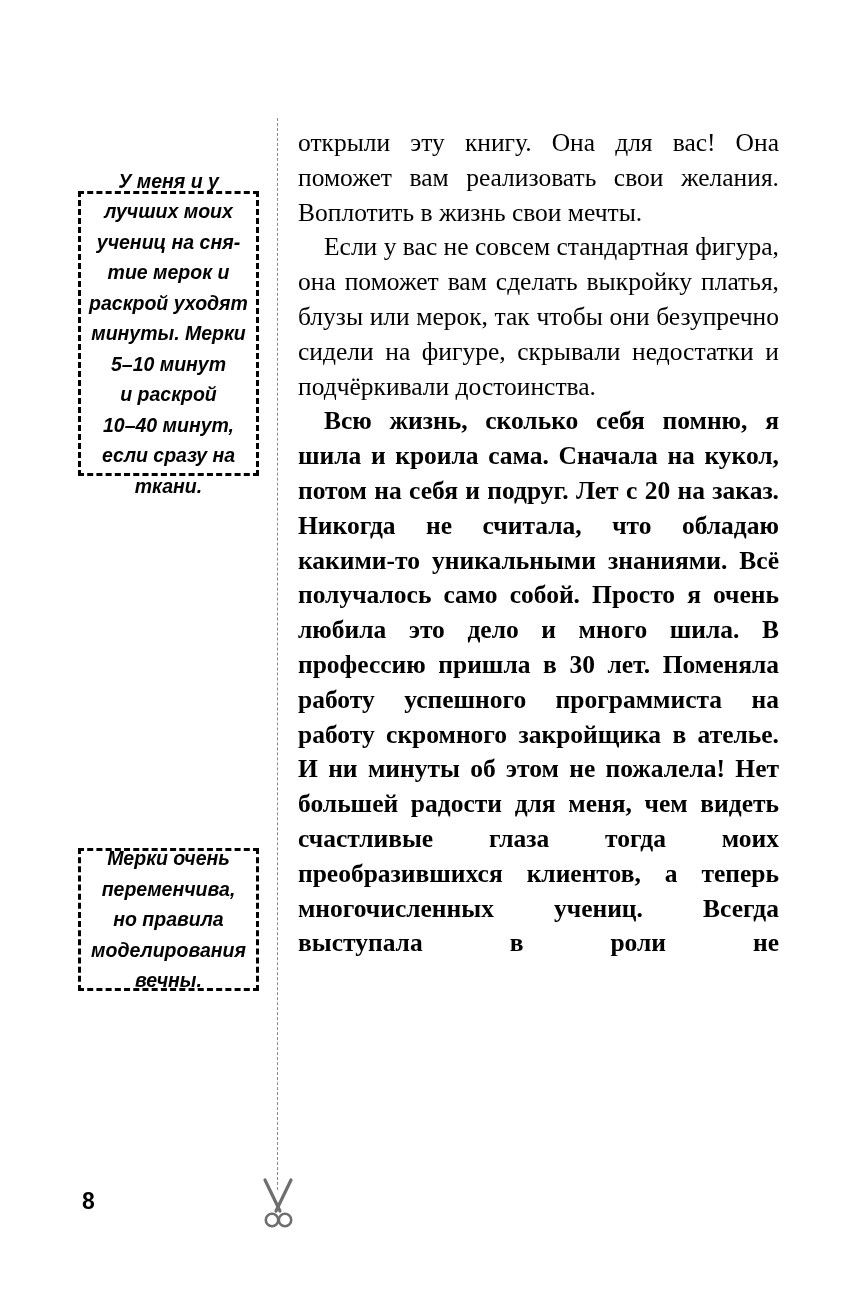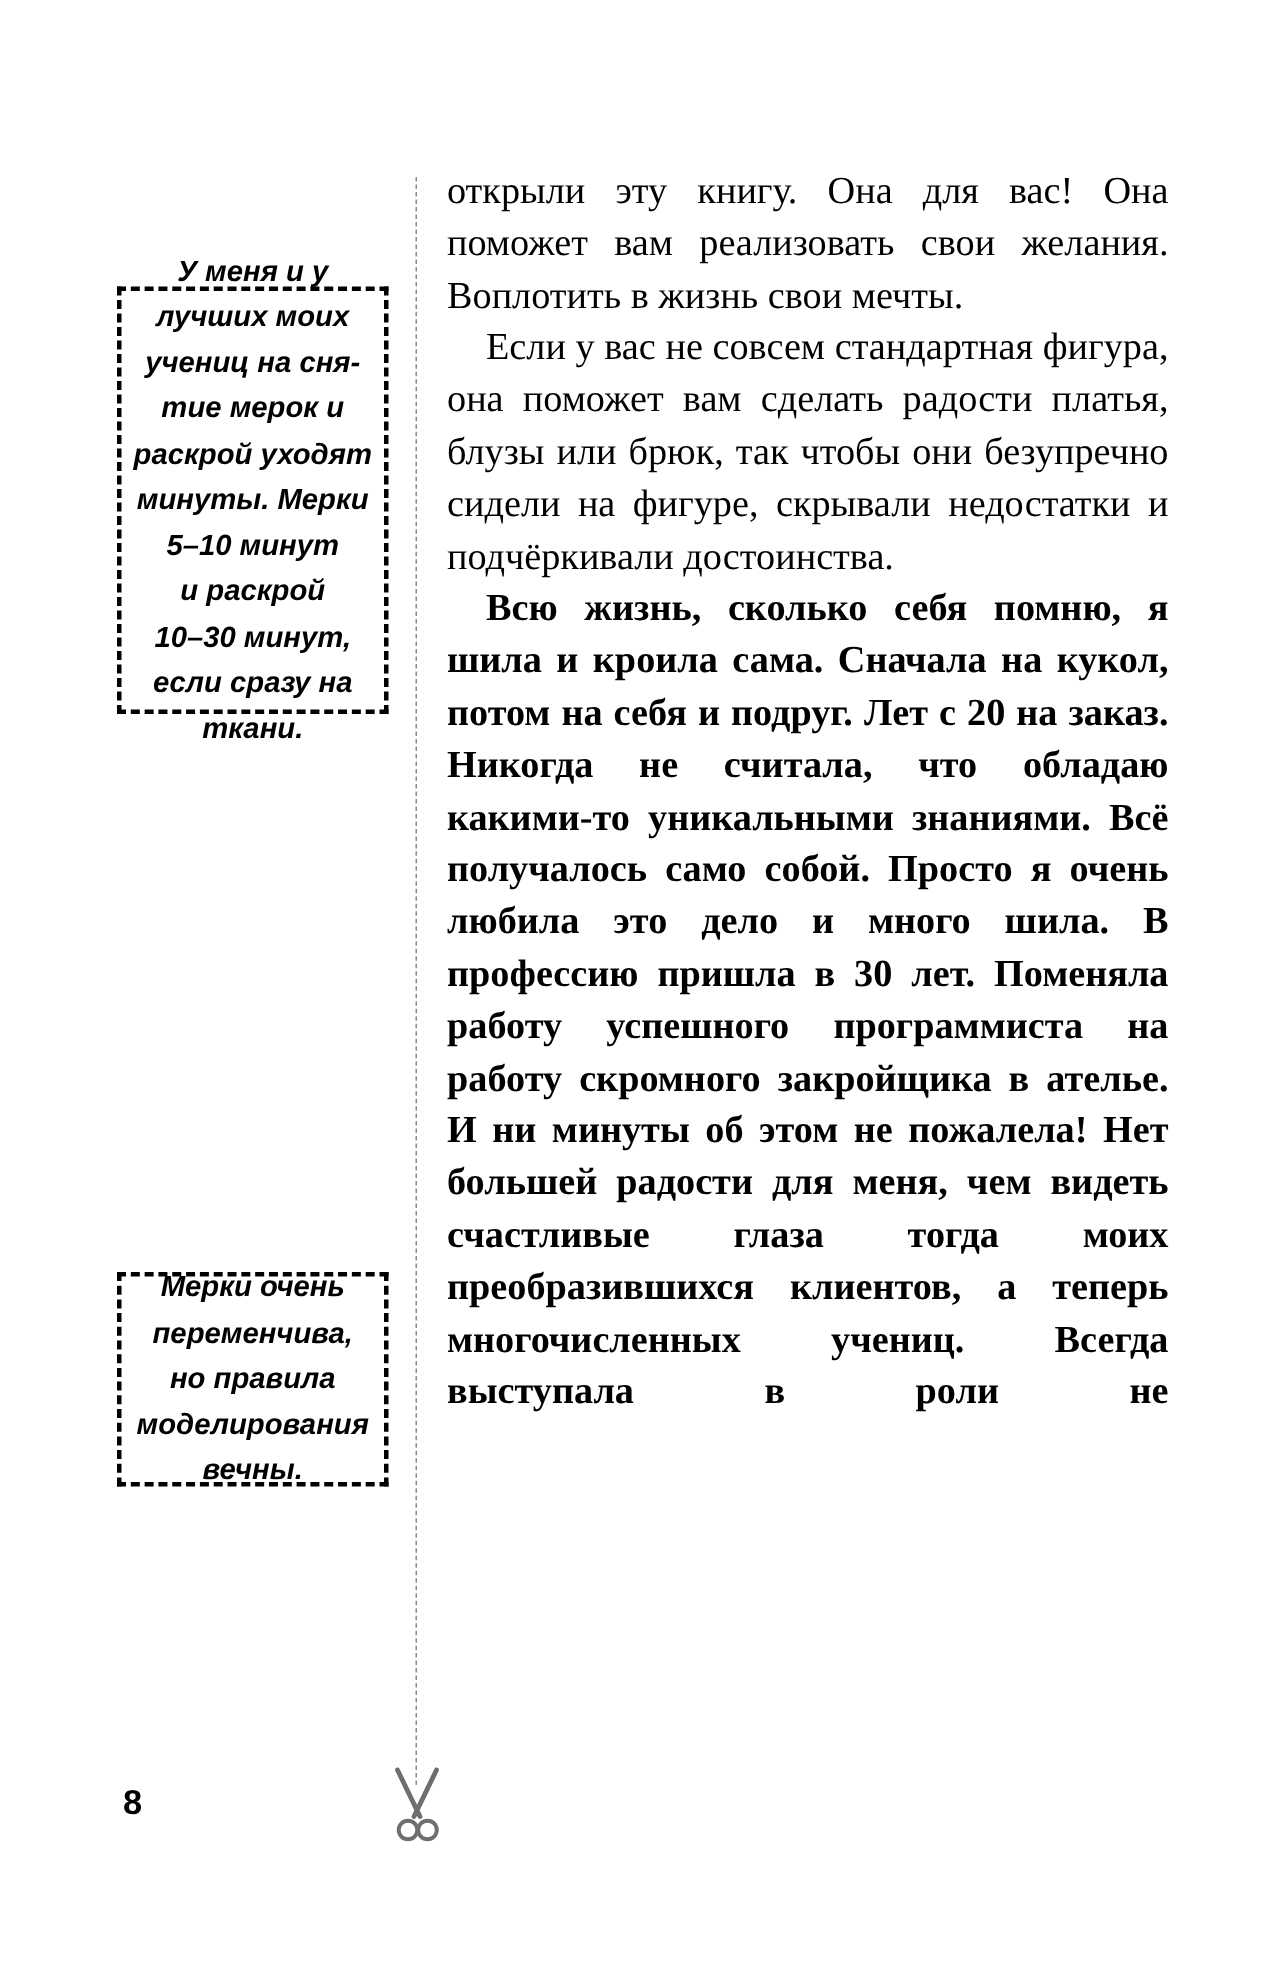--- a/index.html
+++ b/index.html
@@ -69,21 +69,21 @@
     left: 78px;
     top: 848px;
     width: 181px;
     height: 143px;
   }
 
   
   .body-column {
     position: absolute;
     left: 298px;
-    top: 110px;
+    top: 126px;
     width: 481px;
   }
   .body-column p {
     margin: 0;
     font-family: "Liberation Serif", "DejaVu Serif", serif;
     font-size: 25.5px;
     line-height: 34.8px;
     text-align: justify;
     text-align-last: left;
     text-indent: 26px;
@@ -128,34 +128,34 @@
 
   <div class="callout" id="callout-1">
     <p>У меня и у
 лучших моих
 учениц на сня-
 тие мерок и
 раскрой уходят
 минуты. Мерки
 5–10 минут
 и раскрой
-10–30 минут,
+10–40 минут,
 если сразу на
 ткани.</p>
   </div>
 
   <div class="callout" id="callout-2">
     <p>Мерки очень
 переменчива,
 но правила
 моделирования
 вечны.</p>
   </div>
 
   <div class="body-column">
     <p class="no-indent">открыли эту книгу. Она для вас! Она поможет вам реализовать свои желания. Воплотить в жизнь свои мечты.</p>
-    <p>Если у вас не совсем стандартная фигура, она поможет вам сделать радости платья, блузы или брюк, так чтобы они безупречно сидели на фигуре, скрывали недостатки и подчёркивали достоинства.</p>
+    <p>Если у вас не совсем стандартная фигура, она поможет вам сделать выкройку платья, блузы или мерок, так чтобы они безупречно сидели на фигуре, скрывали недостатки и подчёркивали достоинства.</p>
     <p class="last-justify">Всю жизнь, сколько себя помню, я шила и кроила сама. Сначала на кукол, потом на себя и подруг. Лет с 20 на заказ. Никогда не считала, что обладаю какими-то уникальными знаниями. Всё получалось само собой. Просто я очень любила это дело и много шила. В профессию пришла в 30 лет. Поменяла работу успешного программиста на работу скромного закройщика в ателье. И ни минуты об этом не пожалела! Нет большей радости для меня, чем видеть счастливые глаза тогда моих преобразившихся клиентов, а теперь многочисленных учениц. Всегда выступала в роли не</p>
   </div>
 
   <div class="folio">8</div>
 
 </div>
 
 </body></html>

